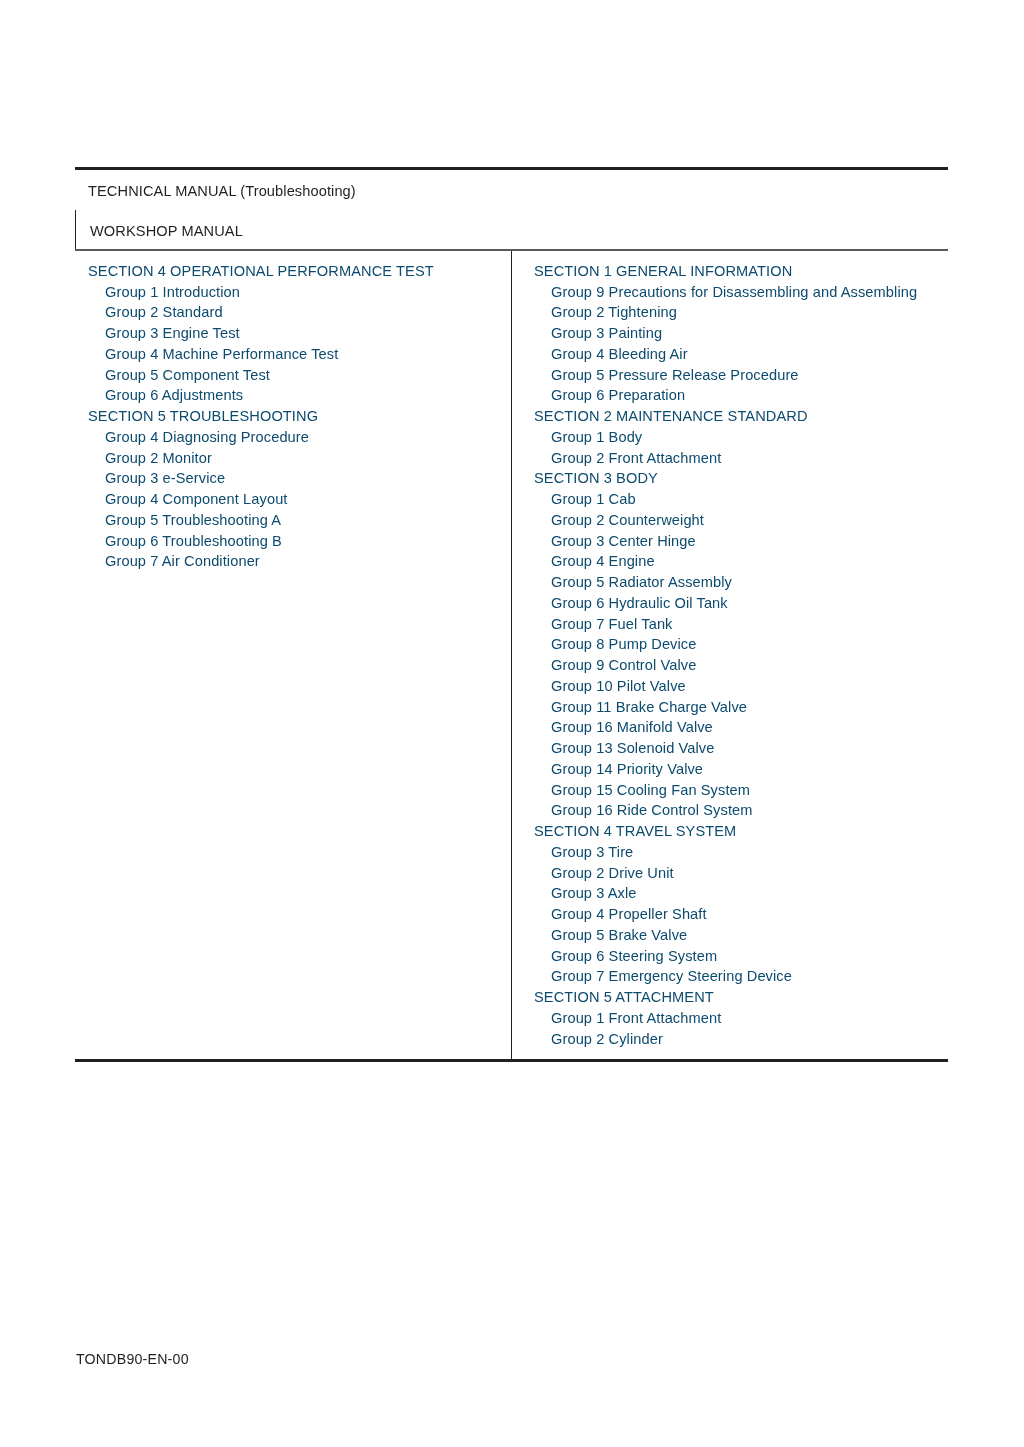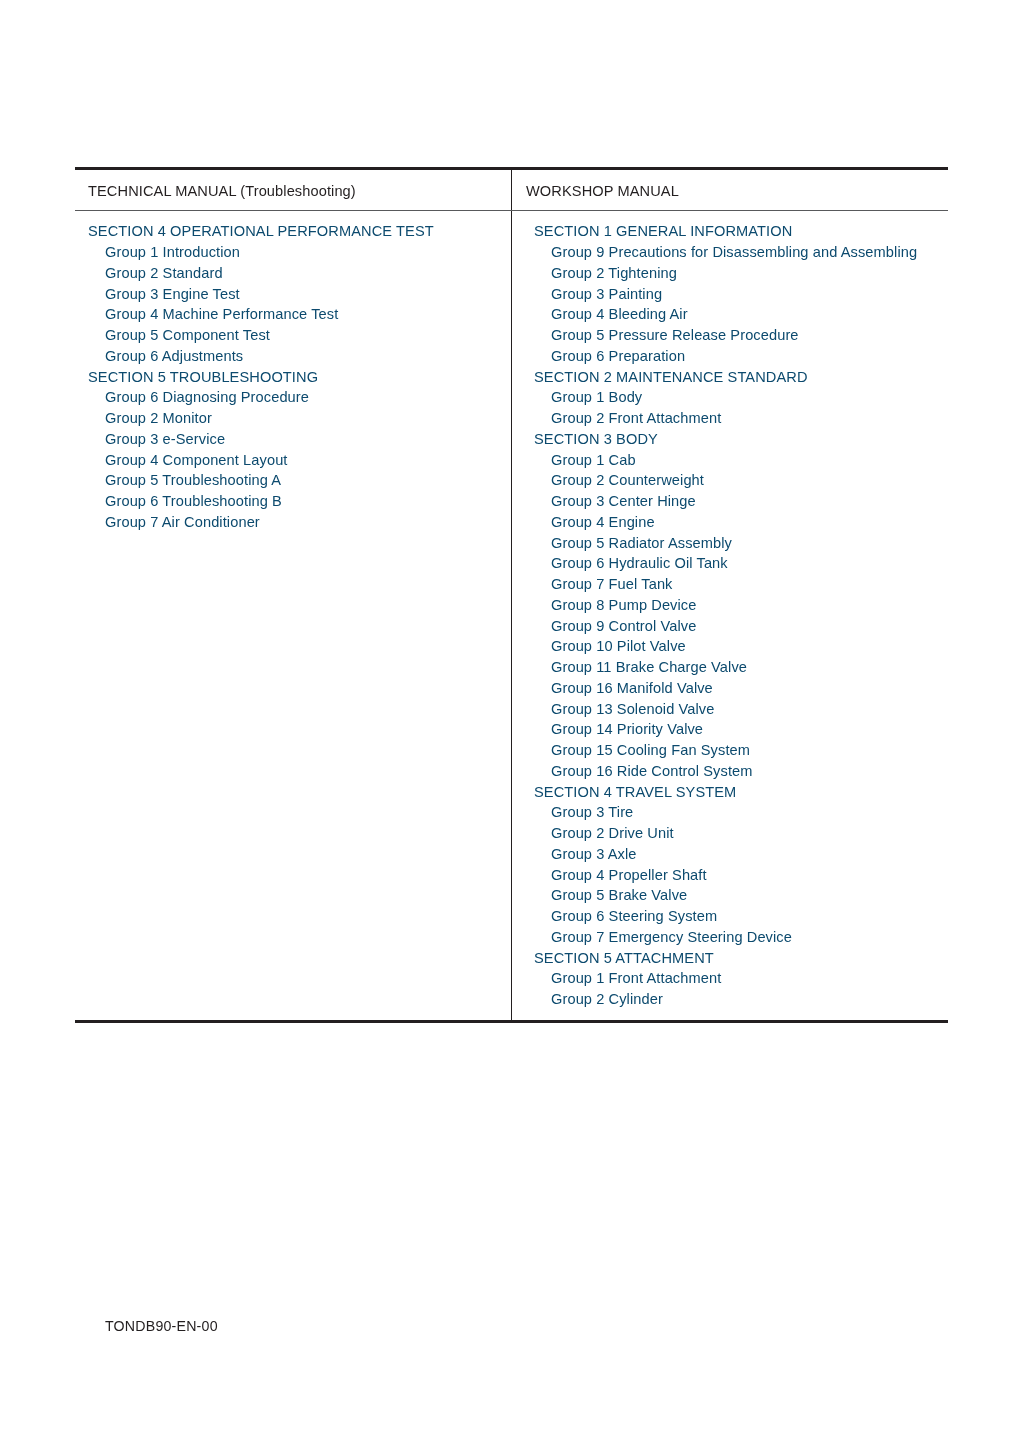--- a/index.html
+++ b/index.html
@@ -37,20 +37,21 @@
     height: 3px;
     background: #231f20;
     font-size: 0;
     line-height: 0;
   }
 
   
   .header-row {
     display: flex;
     align-items: flex-start;
+    flex-direction: column;
   }
   .header-cell {
     font-size: 14.6px;
     line-height: 1;
     padding: 14px 0 11px 0;
     color: #231f20;
     letter-spacing: 0.1px;
   }
   .col-left {
     width: 436px;
@@ -103,27 +104,26 @@
     height: 3px;
     background: #231f20;
     font-size: 0;
     line-height: 0;
   }
 
   
   #footer-code {
     position: absolute;
     left: 76px;
-    top: 1319px;
+    top: 1352px;
     font-size: 14.2px;
     line-height: 1;
     color: #231f20;
     letter-spacing: 0.2px;
     white-space: nowrap;
-    margin-left: 29px;
   }
 </style>
 </head>
 <body>
 
 <div id="page">
 
   <div id="toc-table">
 
     <div class="top-rule"></div>
@@ -138,21 +138,21 @@
     <div class="body-row">
       <div class="body-cell col-left" id="col-left-body">
           <div class="section-title">SECTION 4 OPERATIONAL PERFORMANCE TEST</div>
           <div class="group-item">Group 1 Introduction</div>
           <div class="group-item">Group 2 Standard</div>
           <div class="group-item">Group 3 Engine Test</div>
           <div class="group-item">Group 4 Machine Performance Test</div>
           <div class="group-item">Group 5 Component Test</div>
           <div class="group-item">Group 6 Adjustments</div>
           <div class="section-title">SECTION 5 TROUBLESHOOTING</div>
-          <div class="group-item">Group 6 Diagnosing Procedure</div>
+          <div class="group-item">Group 4 Diagnosing Procedure</div>
           <div class="group-item">Group 2 Monitor</div>
           <div class="group-item">Group 3 e-Service</div>
           <div class="group-item">Group 4 Component Layout</div>
           <div class="group-item">Group 5 Troubleshooting A</div>
           <div class="group-item">Group 6 Troubleshooting B</div>
           <div class="group-item">Group 7 Air Conditioner</div>
         </div>
       <div class="body-cell col-right" id="col-right-body">
           <div class="section-title">SECTION 1 GENERAL INFORMATION</div>
           <div class="group-item">Group 9 Precautions for Disassembling and Assembling</div>

